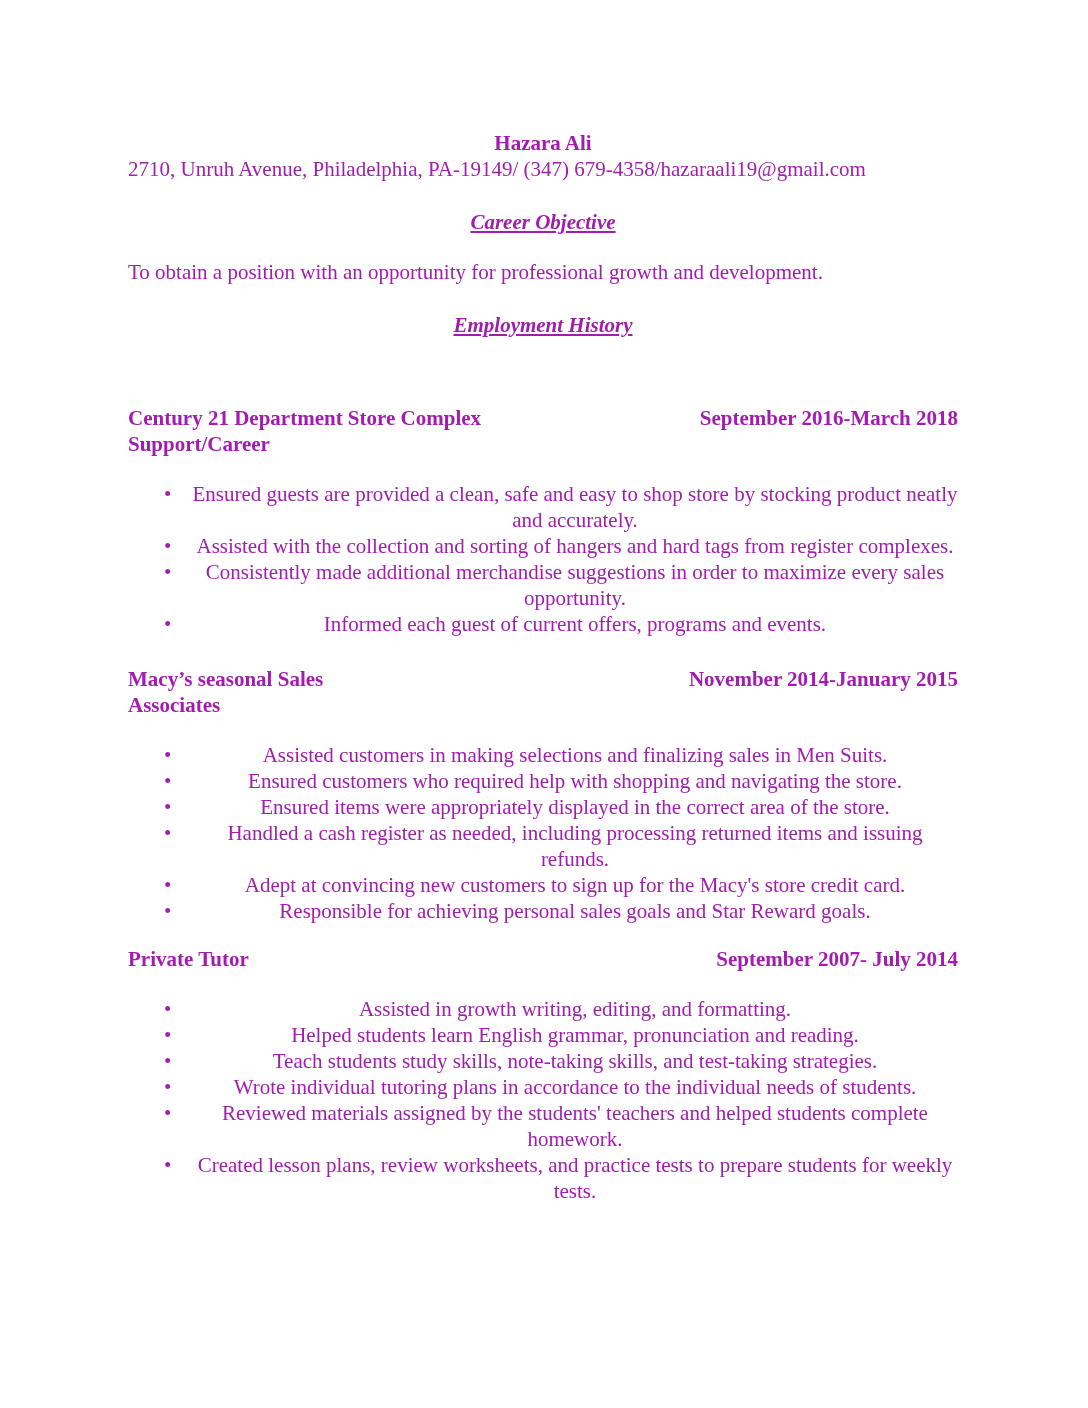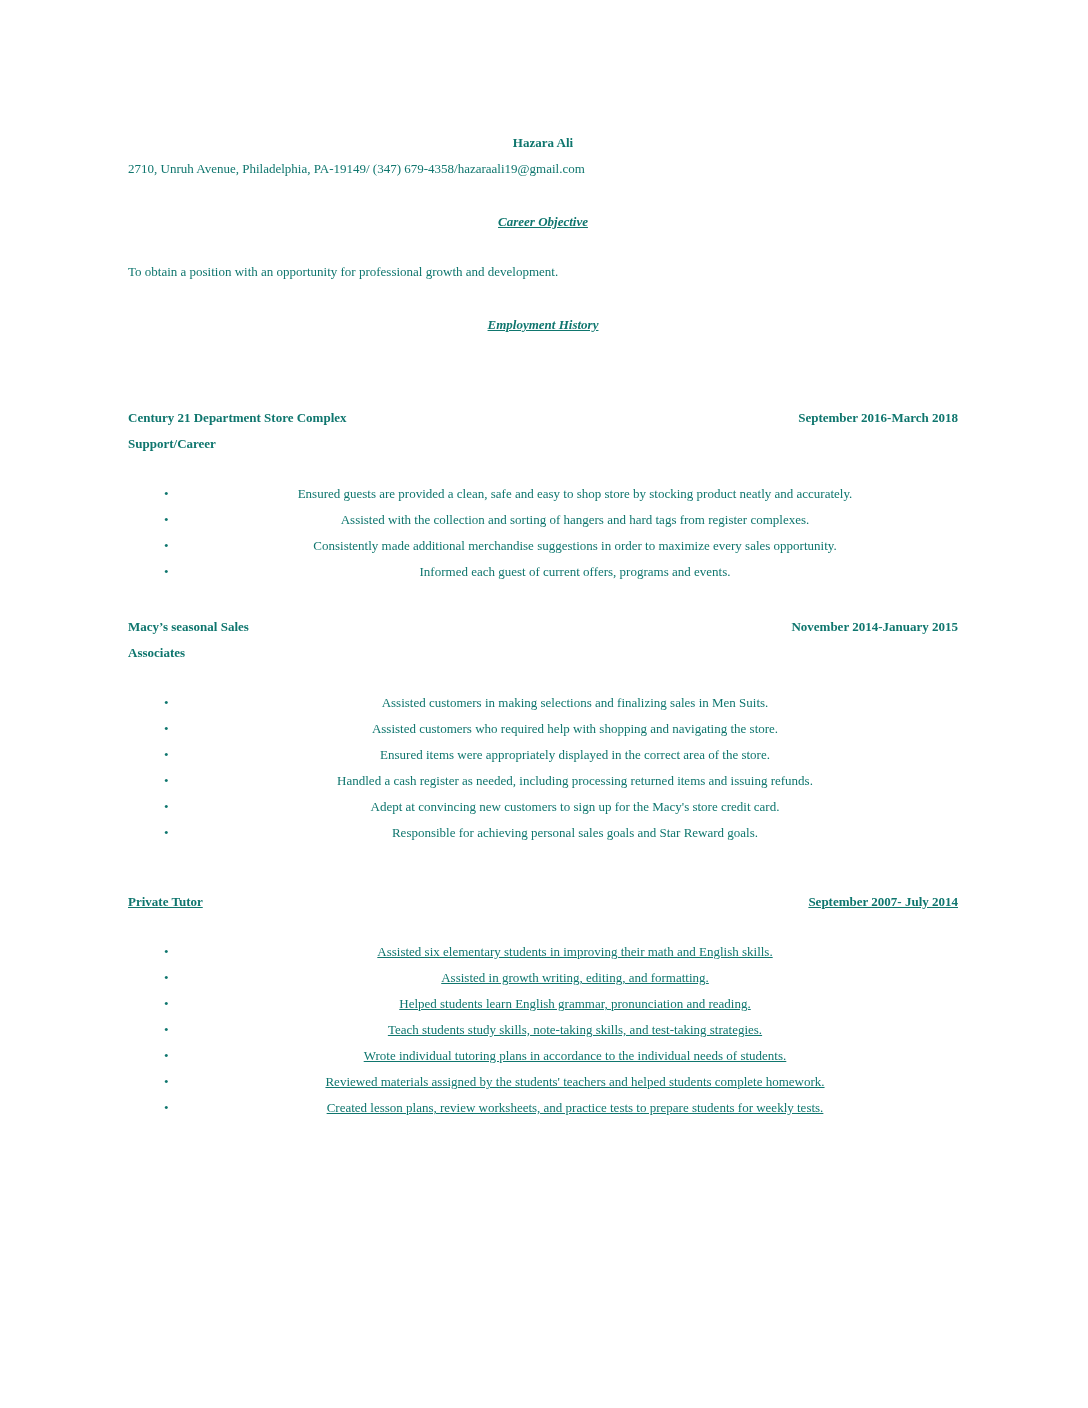--- a/index.html
+++ b/index.html
@@ -3,23 +3,23 @@
 <meta charset="utf-8">
 <style>
   * { margin: 0; padding: 0; box-sizing: border-box; }
   html, body { background: #ffffff; }
   .page {
     position: relative;
     width: 1088px;
     height: 1408px;
     margin: 0 auto;
     background: #ffffff;
-    color: #0f766e;
+    color: #a21caf;
     font-family: "Liberation Serif", "DejaVu Serif", serif;
-    font-size: 13px;
+    font-size: 21px;
     line-height: 26px;
     overflow: hidden;
   }
   .content {
     padding: 130px 130px 0 128px;
   }
   .name {
     text-align: center;
     font-weight: bold;
   }
@@ -42,21 +42,21 @@
     display: flex;
     justify-content: space-between;
     align-items: flex-start;
     font-weight: bold;
   }
   .job-header .company { max-width: 460px; }
   .job-header .dates { white-space: nowrap; text-align: right; }
   .job-role { font-weight: bold; }
   .job-1 { margin-top: 67px; }
   .job-2 { margin-top: 29px; }
-  .job-3 { margin-top: 43px; text-decoration: underline; }
+  .job-3 { margin-top: 22px; }
   ul.bullets {
     list-style: none;
     margin: 24px 0 0 32px;
     padding: 0;
   }
   ul.bullets li {
     position: relative;
     padding-left: 32px;
     text-align: center;
   }
@@ -96,35 +96,34 @@
     </div>
 
     <div class="job job-2">
       <div class="job-header">
         <span class="company">Macy’s seasonal Sales</span>
         <span class="dates">November 2014-January 2015</span>
       </div>
       <div class="job-role">Associates</div>
       <ul class="bullets">
         <li>Assisted customers in making selections and finalizing sales in Men Suits.</li>
-        <li>Assisted customers who required help with shopping and navigating the store.</li>
+        <li>Ensured customers who required help with shopping and navigating the store.</li>
         <li>Ensured items were appropriately displayed in the correct area of the store.</li>
         <li>Handled a cash register as needed, including processing returned items and issuing refunds.</li>
         <li>Adept at convincing new customers to sign up for the Macy's store credit card.</li>
         <li>Responsible for achieving personal sales goals and Star Reward goals.</li>
       </ul>
     </div>
 
     <div class="job job-3">
       <div class="job-header">
         <span class="company">Private Tutor</span>
         <span class="dates">September 2007- July 2014</span>
       </div>
       <ul class="bullets">
-        <li>Assisted six elementary students in improving their math and English skills.</li>
         <li>Assisted in growth writing, editing, and formatting.</li>
         <li>Helped students learn English grammar, pronunciation and reading.</li>
         <li>Teach students study skills, note-taking skills, and test-taking strategies.</li>
         <li>Wrote individual tutoring plans in accordance to the individual needs of students.</li>
         <li>Reviewed materials assigned by the students' teachers and helped students complete homework.</li>
         <li>Created lesson plans, review worksheets, and practice tests to prepare students for weekly tests.</li>
       </ul>
     </div>
 
   </div>

